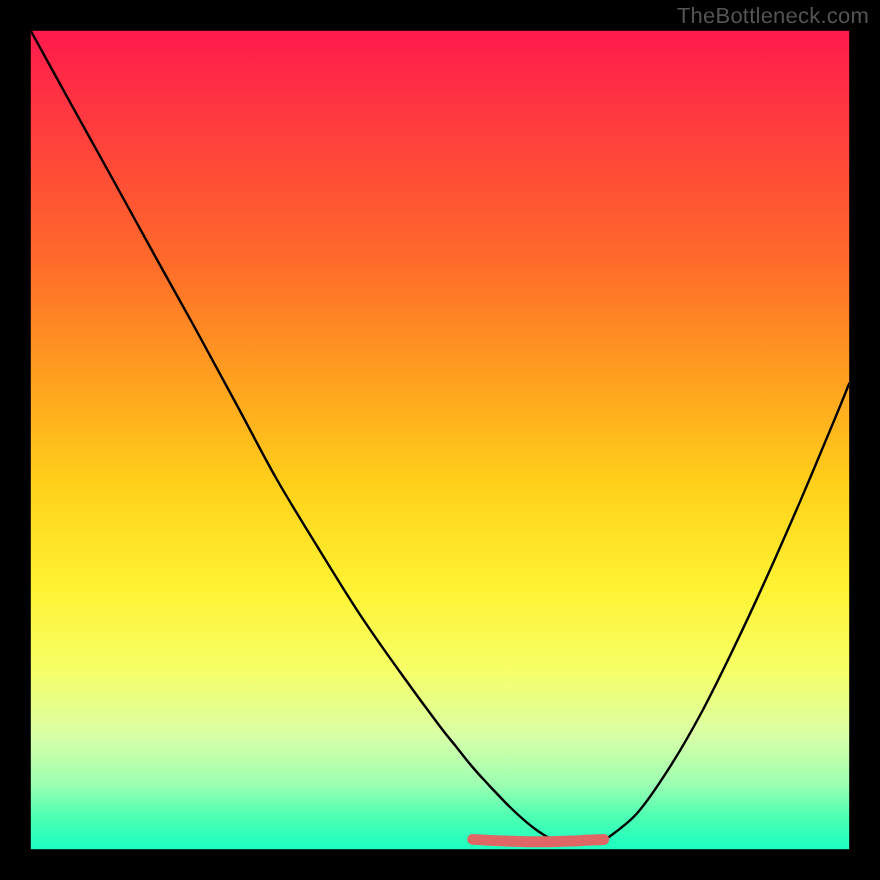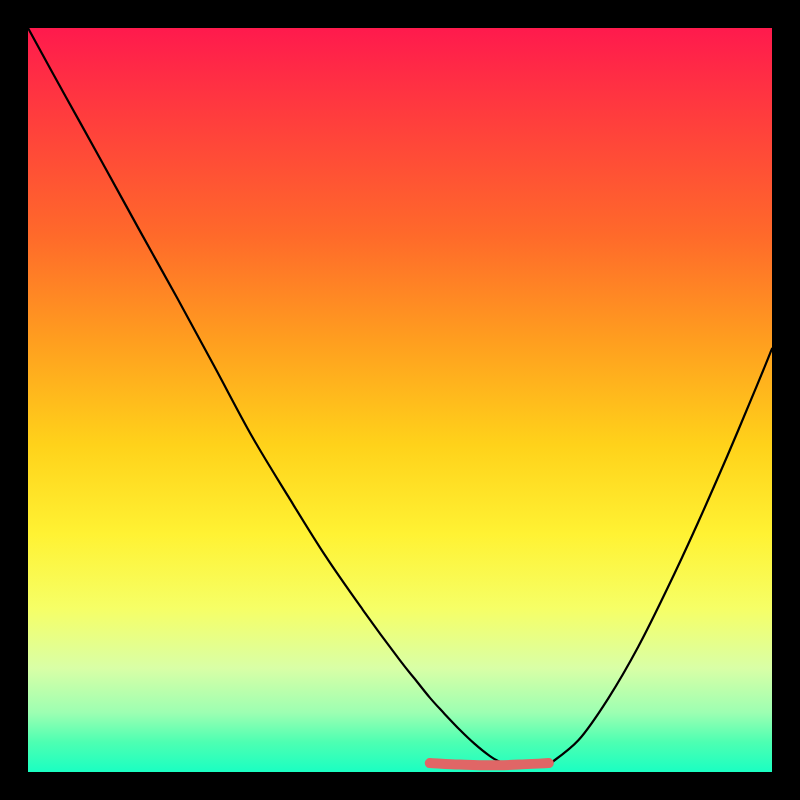--- a/index.html
+++ b/index.html
@@ -61,13 +61,14 @@
   <div class="plot">
     <svg width="744" height="744" viewBox="0 0 744 744">
       <g>
         <path id="curve-left" fill="none" stroke="#000" stroke-width="2.2" stroke-linecap="round" d="M0 0 C6.2 11.3,24.8 45.3,37.2 67.7 C49.6 90.1,62.0 112.2,74.4 134.7 C86.8 157.1,99.2 179.9,111.6 202.4 C124.0 224.8,136.4 246.8,148.8 269.3 C161.2 291.9,173.6 314.8,186.0 337.8 C198.4 360.7,210.8 385.1,223.2 407.0 C235.6 428.8,248.0 448.5,260.4 468.7 C272.8 488.9,285.2 509.4,297.6 528.2 C310.0 547.1,322.4 564.4,334.8 581.8 C347.2 599.2,363.3 620.9,372.0 632.4 C380.7 643.9,381.9 644.8,386.9 651.0 C391.8 657.2,396.8 663.8,401.8 669.6 C406.7 675.4,411.7 680.6,416.6 686.0 C421.6 691.3,426.6 696.6,431.5 701.6 C436.5 706.6,441.4 711.4,446.4 715.7 C451.4 720.1,456.3 724.2,461.3 727.6 C466.2 731.1,473.7 735.1,476.2 736.6"></path>
         <path id="curve-flat" fill="none" stroke="#000" stroke-width="2.2" stroke-linecap="round" d="M476.16 736.56 C479.9 736.7,491.0 737.3,498.5 737.3 C505.9 737.3,517.1 736.7,520.8 736.6"></path>
         <path id="curve-right" fill="none" stroke="#000" stroke-width="2.2" stroke-linecap="round" d="M520.8 736.56 C525.8 732.5,540.6 723.0,550.6 712.0 C560.5 701.0,570.4 685.8,580.3 670.3 C590.2 654.8,600.2 637.5,610.1 619.0 C620.0 600.5,629.9 580.1,639.8 559.5 C649.8 538.9,659.7 517.5,669.6 495.5 C679.5 473.6,689.4 450.9,699.4 427.8 C709.3 404.7,721.7 375.0,729.1 357.1 C736.6 339.3,741.5 326.7,744.0 320.7"></path>
         <path id="highlight" fill="none" stroke="#e06666" stroke-width="10" stroke-linecap="round" d="M401.76000000000005 735.072 C406.7 735.3,421.6 736.2,431.5 736.6 C441.4 736.9,451.4 737.3,461.3 737.3 C471.2 737.3,481.1 736.9,491.0 736.6 C501.0 736.2,515.8 735.3,520.8 735.1"></path>
       </g>
     </svg>
   </div>
+  <div class="watermark">TheBottleneck.com</div>
 </div>
 
 </body></html>

